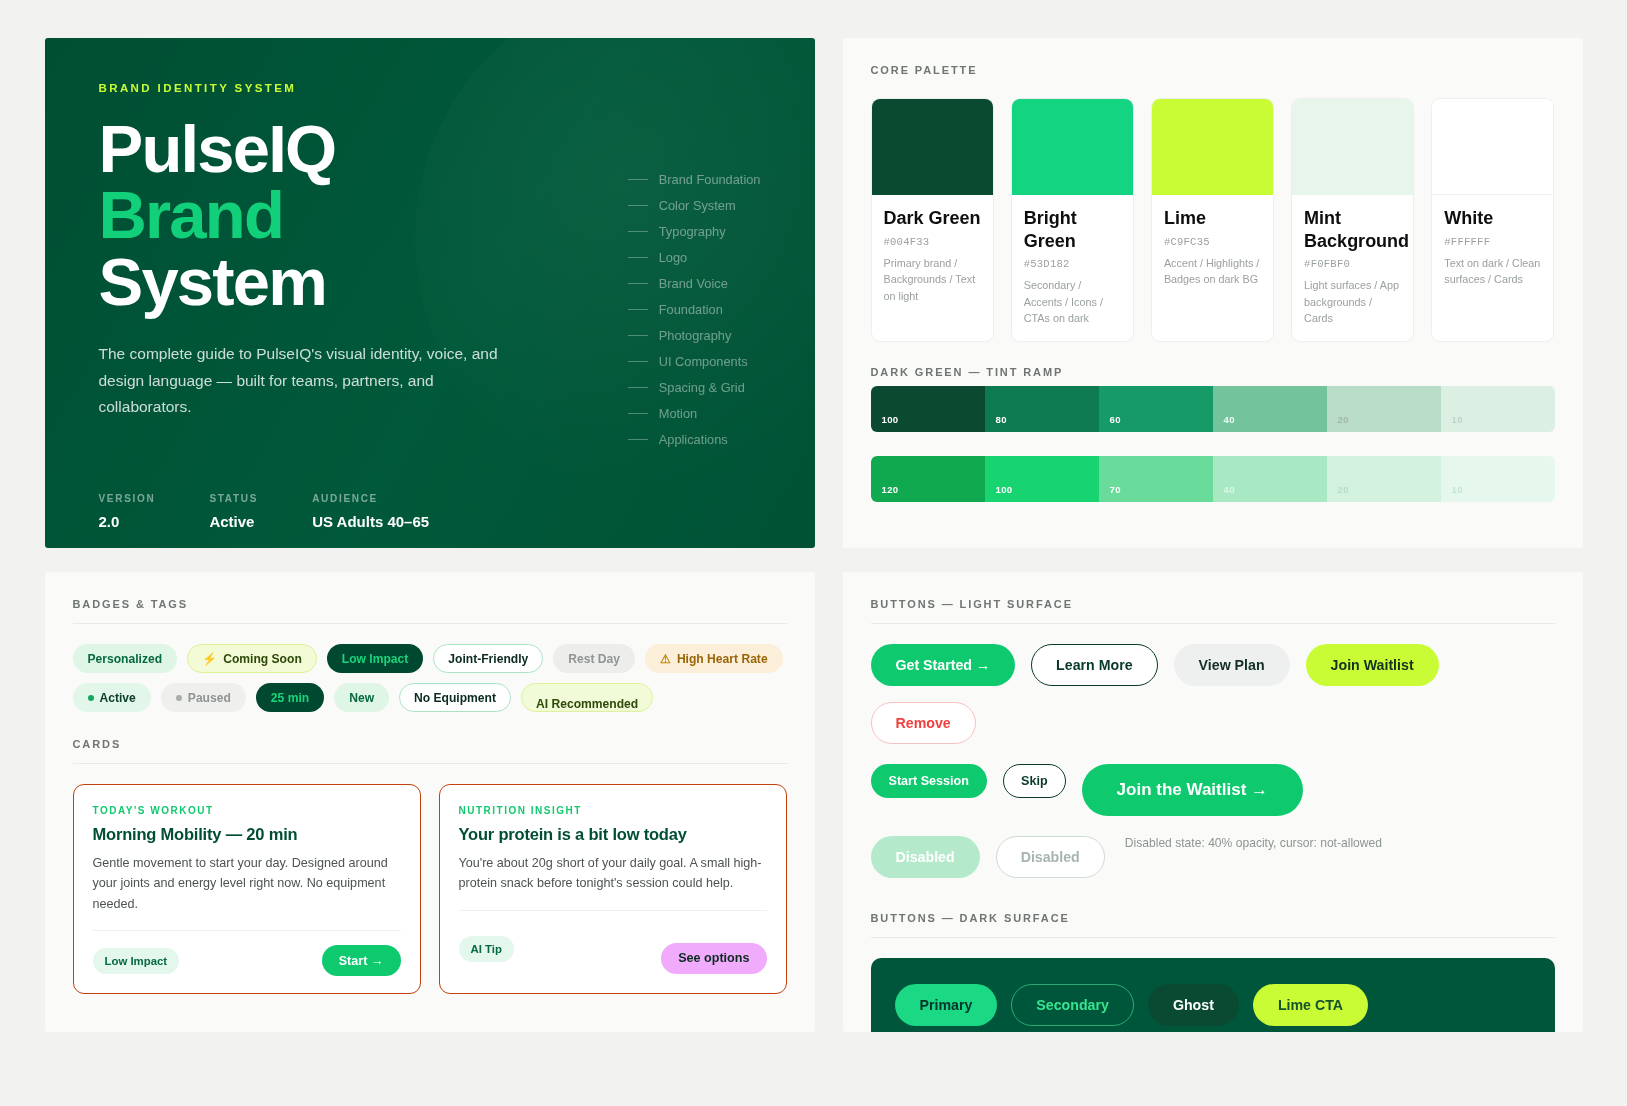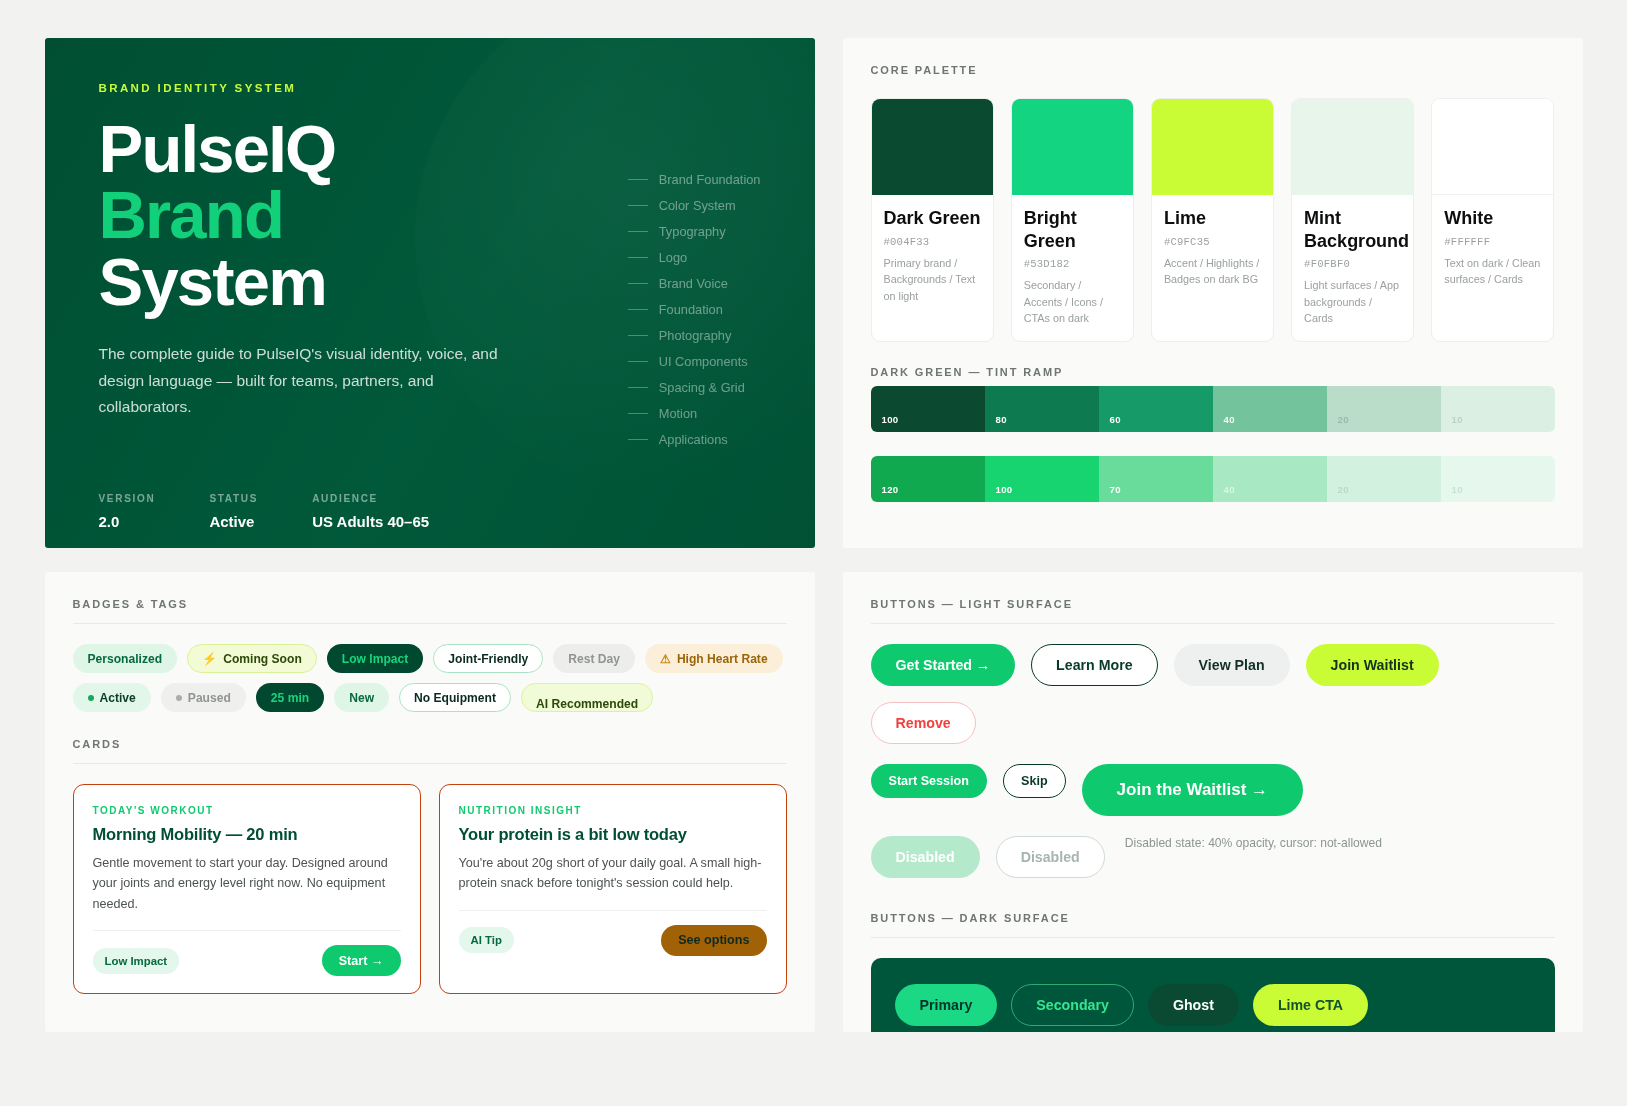--- a/index.html
+++ b/index.html
@@ -127,21 +127,21 @@
   .mini-badge {
     height: 26px; padding: 0 12px; border-radius: 999px; display: inline-flex;
     align-items: center; font-size: 11.4px; font-weight: 700;
     background: #E4F7EC; color: #06693F;
   }
   .card-cta {
     height: 31px; padding: 0 17px; border-radius: 999px; border: none;
     display: inline-flex; align-items: center; font-size: 12.6px; font-weight: 700;
     background: #0FC96F; color: #ffffff; cursor: pointer;
   }
-  .card-cta.ghost { background: #a16207; color: #0D2B20; }
+  .card-cta.ghost { background: #f0abfc; color: #0D2B20; margin-top: 18px; }
 
   
   .btn-row { display: flex; gap: 16px; flex-wrap: wrap; margin-top: 20px; }
   .btn {
     display: inline-flex; align-items: center; justify-content: center;
     height: 42px; padding: 0 24px; border-radius: 999px;
     font-size: 14.2px; font-weight: 700; cursor: pointer;
     border: 1.6px solid transparent; background: transparent; white-space: nowrap;
     font-family: "Liberation Sans", sans-serif;
   }

